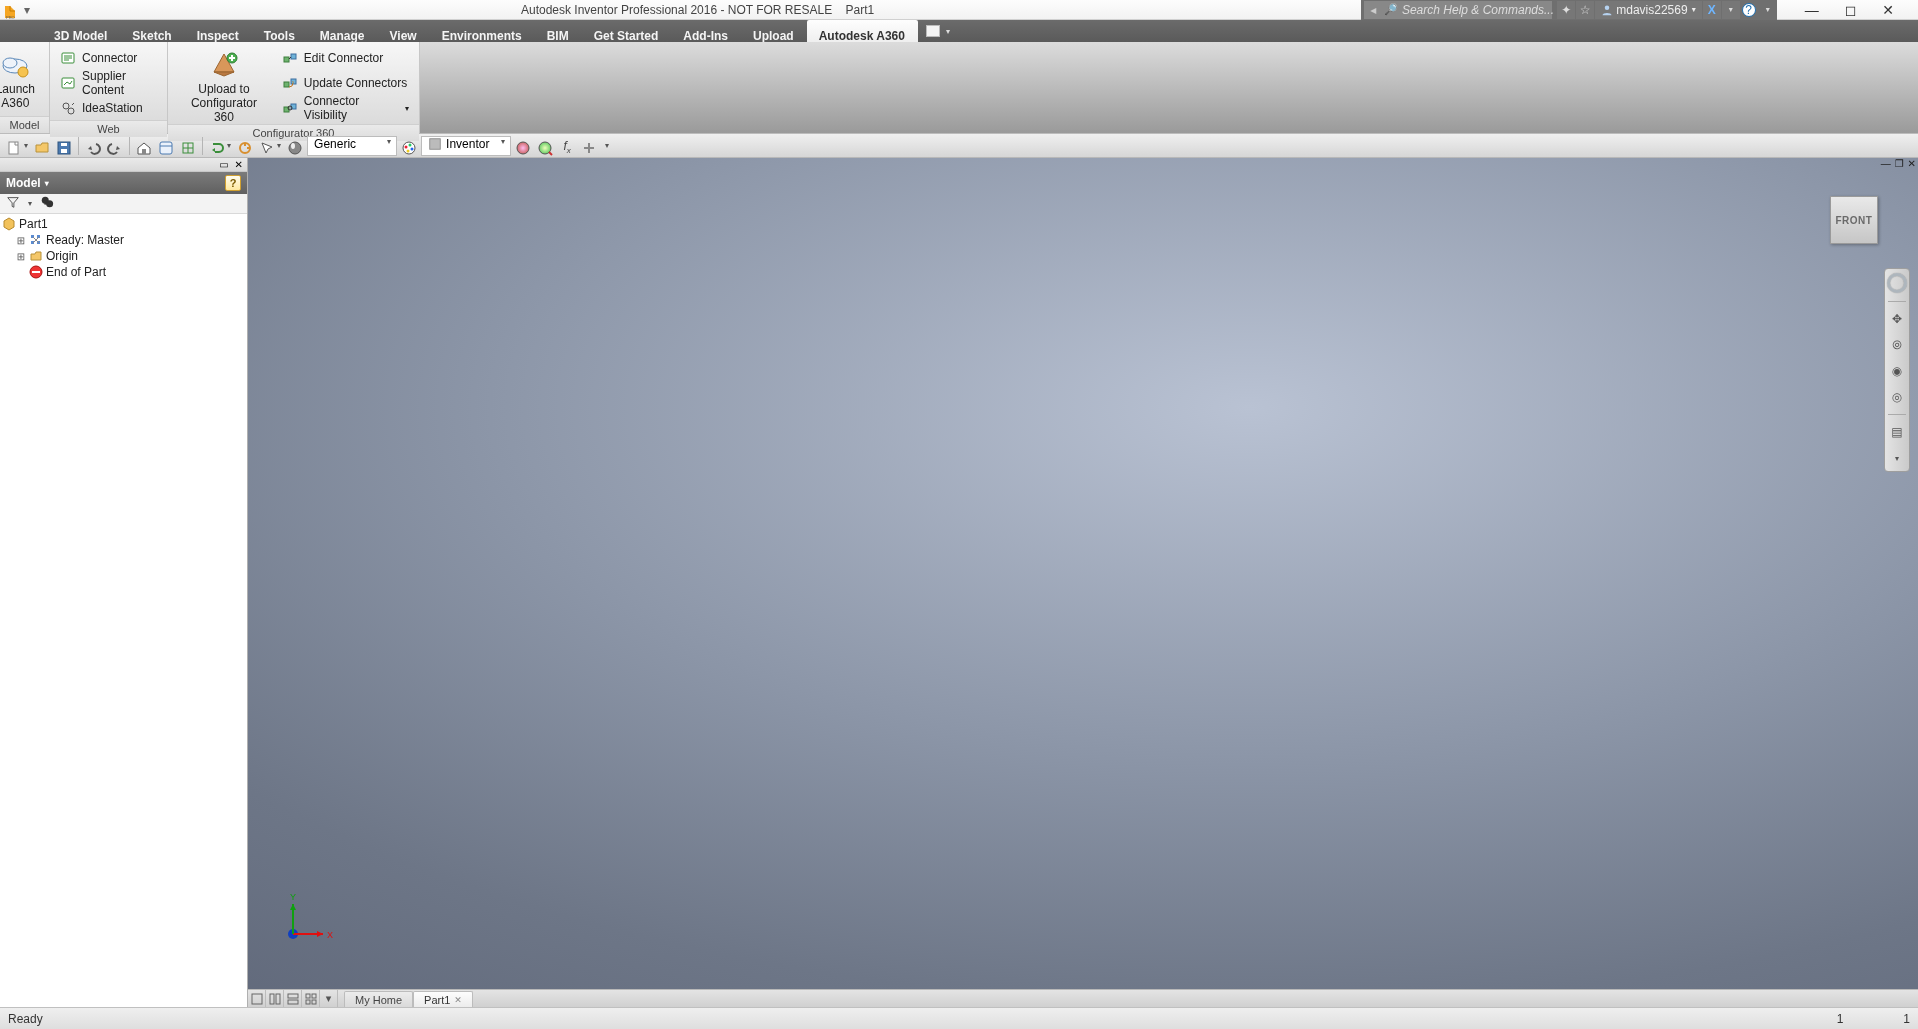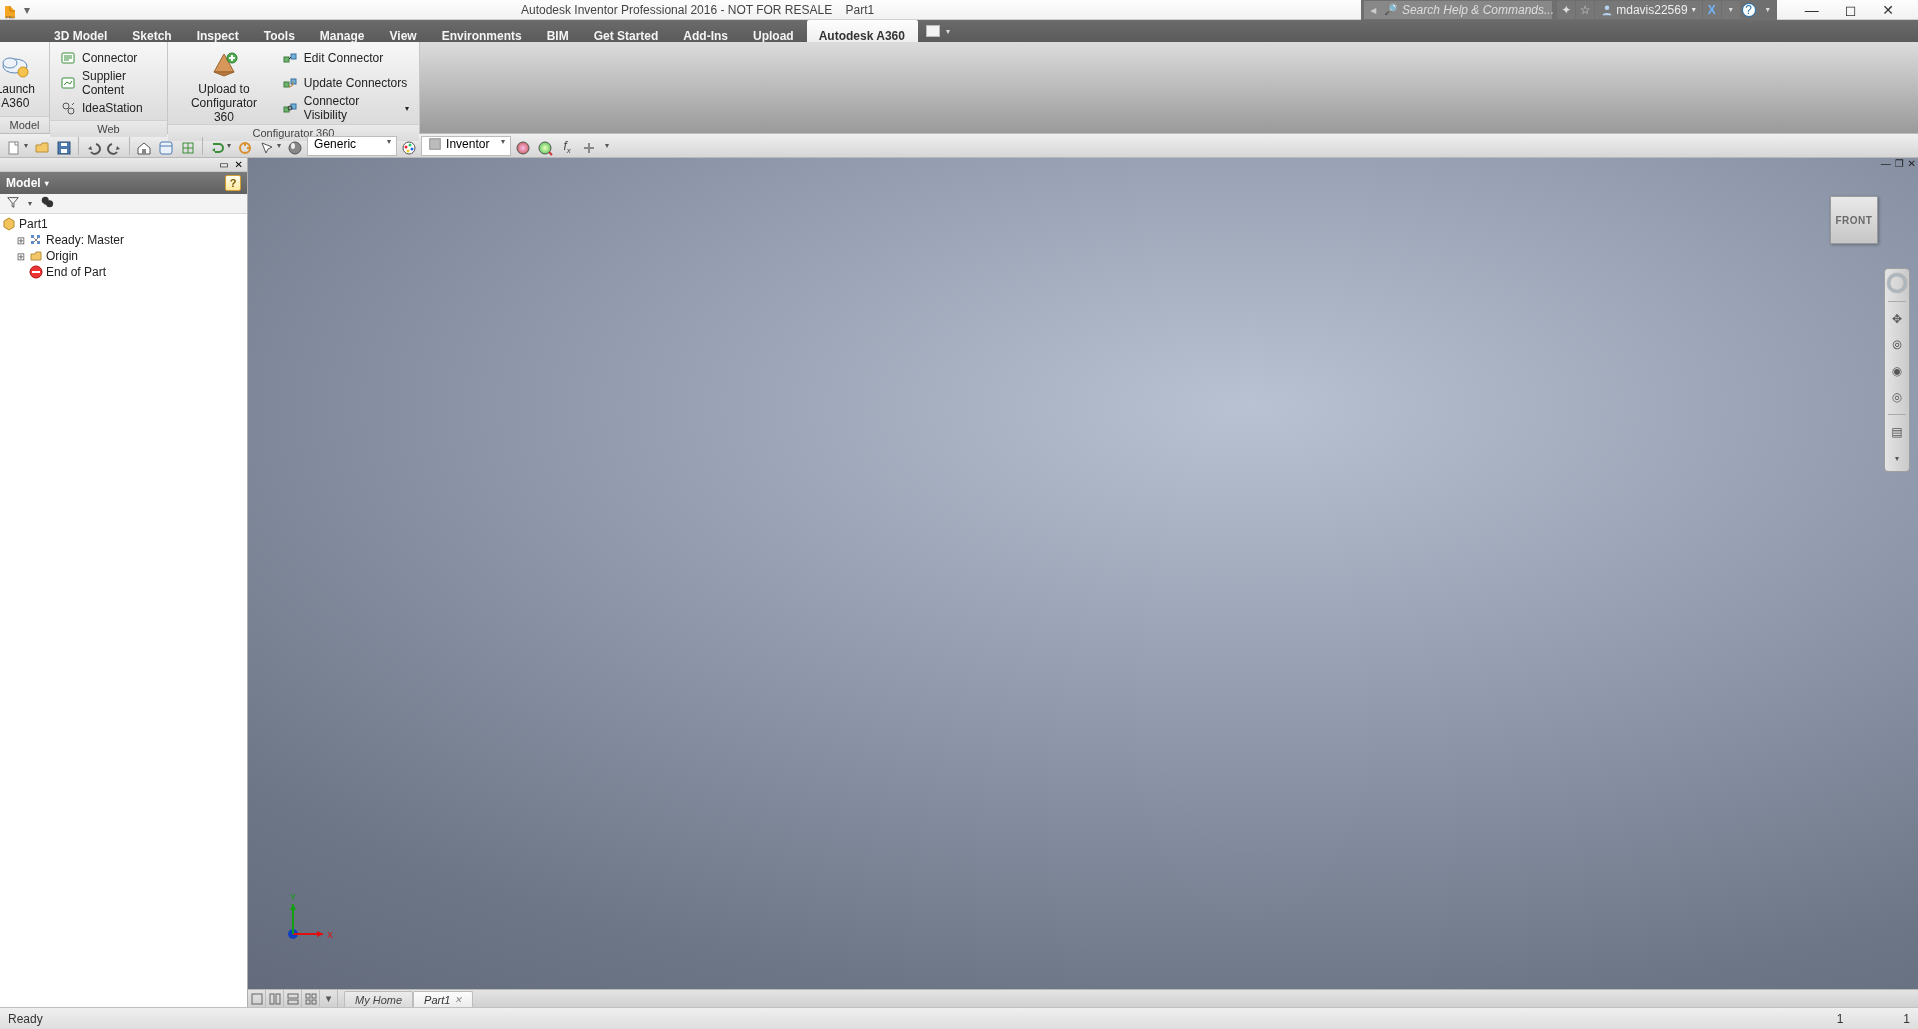--- a/index.html
+++ b/index.html
@@ -77,21 +77,21 @@
 #navbar .nb{ width:18px;height:18px; display:flex;align-items:center;justify-content:center; color:#555; font-size:12px;}
 #navbar .nb.ring{ width:20px;height:20px;border:3px solid #aeb6bd;border-radius:50%; box-shadow:0 0 1px #777 inset, 0 0 1px #777;}
 #navbar .nb.sep{ height:1px;width:18px;background:#aaa;}
 
 #triad { position:absolute; left:30px; bottom:40px; width:60px; height:60px;}
 #triad svg{ width:60px;height:60px; overflow:visible;}
 
 #doc-tabs { position:absolute; left:0; right:0; bottom:0; height:18px; background:linear-gradient(#e4e4e4,#d0d0d0); border-top:1px solid #b8b8b8; display:flex; align-items:stretch; font-size:11px;}
 #doc-tabs .dt-btn { width:18px; display:flex; align-items:center; justify-content:center; border-right:1px solid #bcbcbc; cursor:pointer; color:#555;}
 #doc-tabs .dt-sep{ width:6px;}
-#doc-tabs .dt-tab { padding:0 10px; display:flex; align-items:center; gap:4px; border:1px solid #bcbcbc; border-bottom:none; background:linear-gradient(#fdfdfd,#ececec); margin-top:1px; border-radius:2px 2px 0 0; cursor:pointer; color:#333;font-style:italic;}
+#doc-tabs .dt-tab { padding:0 10px; display:flex; align-items:center; gap:4px; border:1px solid #bcbcbc; border-bottom:none; background:linear-gradient(#fdfdfd,#ececec); margin-top:1px; border-radius:2px 2px 0 0; cursor:pointer; color:#333;}
 #doc-tabs .dt-tab.inactive{ background:linear-gradient(#ececec,#dadada); color:#444;}
 #doc-tabs .dt-tab .close{ font-size:9px; color:#888;}
 #doc-tabs .dt-btn svg{width:12px;height:12px;}
 
 #statusbar { position:absolute; left:0; right:0; bottom:0; height:22px; background:linear-gradient(#efefef,#dedede); border-top:1px solid #c0c0c0; display:flex; align-items:center; font-size:12px; color:#333; padding:0 8px;}
 #statusbar .sb-right{ margin-left:auto; display:flex; gap:60px;}
 </style>
 </head>
 <body>
 

